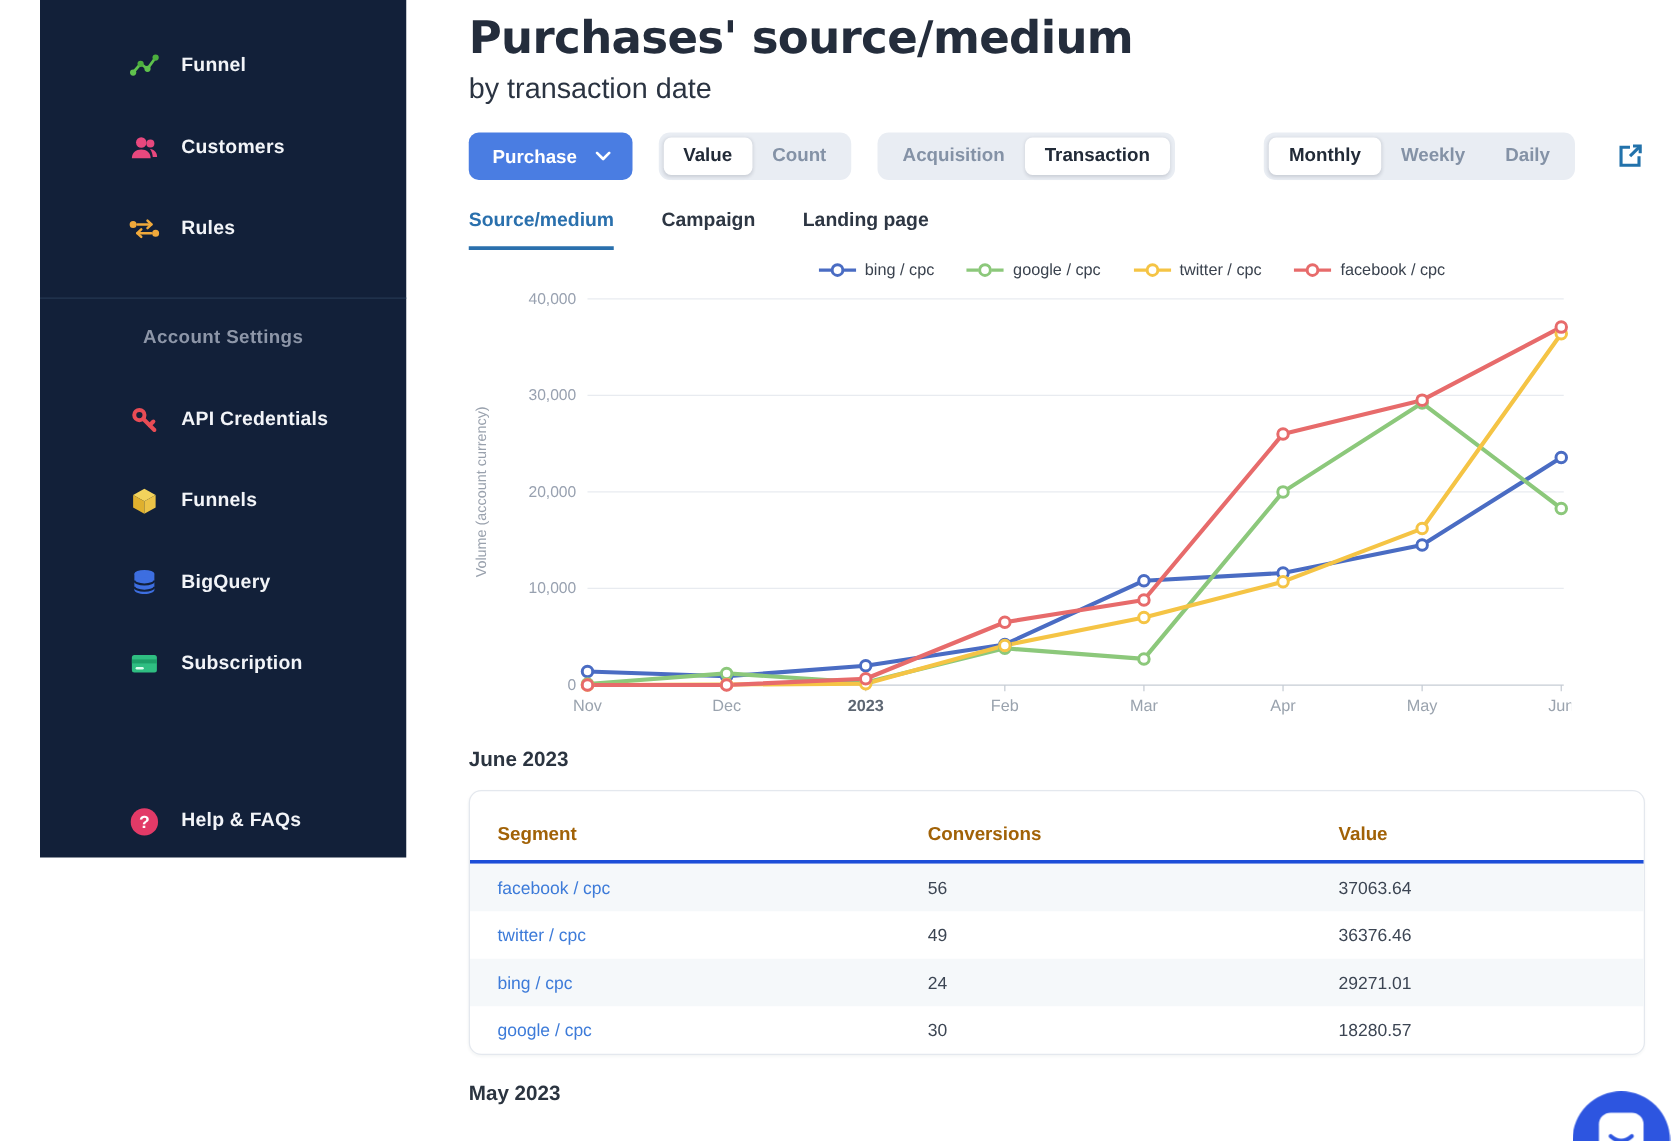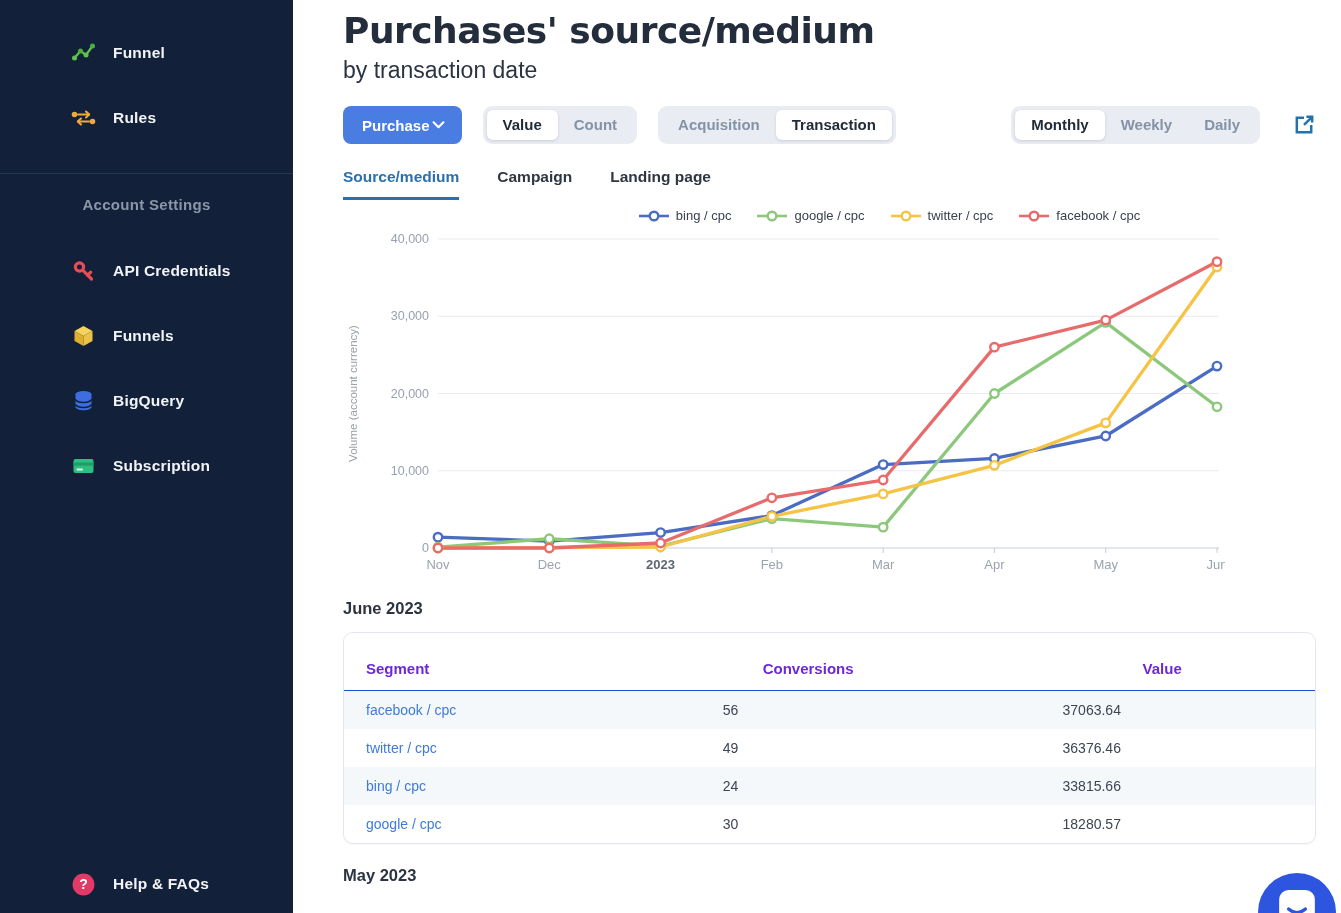--- a/index.html
+++ b/index.html
@@ -1,40 +1,40 @@
 <!DOCTYPE html>
 <html><head>
 <meta charset="utf-8">
 <style>
   * { margin:0; padding:0; box-sizing:border-box; }
   html,body { width:1341px; height:913px; overflow:hidden; background:#fff;
     font-family:"Liberation Sans", sans-serif; }
   body { display:flex; position:relative; }
 
   
-  .sidebar { width:293px; min-width:293px; height:913px; background:#122039; position:relative; }
+  .sidebar { width:293px; min-width:293px; height:686px; background:#122039; position:relative;margin-left:32px; }
   .nav-list { padding-top:20px; }
   .nav-item { display:flex; align-items:center; height:65px; padding-left:70px; cursor:pointer; }
   .nav-icon { width:26px; height:24px; display:flex; align-items:center; justify-content:center; margin-right:17px; }
   .nav-label { color:#f2f4f8; font-size:15.5px; font-weight:bold; letter-spacing:.2px; }
   .sidebar-divider { border-top:1px solid #253752; margin-top:23px; }
   .section-label { text-align:center; color:#8d96a8; font-size:15px; font-weight:bold;
     margin-top:22px; letter-spacing:.3px; }
   .settings-list { margin-top:25px; }
   .help-item { position:absolute; bottom:0; left:0; right:0; height:58px; display:flex;
     align-items:center; padding-left:70px; cursor:pointer; }
 
   
   .main { flex:1; padding:10px 25px 0 50px; position:relative; }
   .page-title { font-family:"DejaVu Sans", sans-serif; font-size:36px; font-weight:bold;
     color:#242d3c; letter-spacing:-0.5px; }
   .page-subtitle { font-size:23px; color:#2b3442; margin-top:6px; }
 
   .controls-row { display:flex; align-items:center; margin-top:22px; }
-  .purchase-btn { display:flex; align-items:center; gap:2px; background:#4a7de2; color:#fff;
+  .purchase-btn { display:flex; align-items:center; gap:14px; background:#4a7de2; color:#fff;
     border:none; border-radius:8px; height:38px; padding:0 17px 0 19px; font-size:15px;
     font-weight:bold; font-family:inherit; cursor:pointer; }
   .seg-group { display:flex; align-items:center; background:#e9edf3; border-radius:9px;
     padding:4px; height:38px; }
   .seg { padding:0 16px; height:30px; line-height:30px; border-radius:6px; font-weight:bold;
     font-size:15px; color:#8492a6; cursor:pointer; white-space:nowrap; }
   .seg.active { background:#fff; color:#222b38; box-shadow:0 1px 3px rgba(20,30,50,.15); }
   .gap21 { width:21px; } .gap21b { width:21px; }
   .controls-right { margin-left:auto; display:flex; align-items:center; gap:32px; }
   .open-btn { background:none; border:none; cursor:pointer; width:24px; height:24px; padding:0; }
@@ -47,22 +47,22 @@
   .legend-row { display:flex; justify-content:center; gap:26px; margin:8px 0 0 120px; }
   .legend-item { display:flex; align-items:center; gap:7px; font-size:13px; color:#3a424e; }
 
   .chart-wrap { margin-top:2px; }
   #chart-svg { display:block; }
 
   .section-heading { font-size:16.5px; font-weight:bold; color:#2b3440; margin-top:22px; }
   .card { border:1px solid #e4e8ee; border-radius:10px; background:#fff; margin-top:14px;
     overflow:hidden; box-shadow:0 1px 2px rgba(30,40,60,.04); }
   .trow { display:flex; align-items:center; height:38px; font-size:14px; color:#3c4553; }
-  .trow.thead { height:58px; padding-top:14px; font-size:15px; font-weight:bold; color:#6d28d9;
-    border-bottom:1px solid #1d4ed8;gap:40px; }
+  .trow.thead { height:58px; padding-top:14px; font-size:15px; font-weight:bold; color:#a16207;
+    border-bottom:3px solid #1d4ed8; }
   .trow.striped { background:#f5f8fa; }
   .c1 { width:39%; padding-left:22px; }
   .c2 { width:35%; }
   .c3 { flex:1; }
   .seg-link { color:#3d7bd9; text-decoration:none; cursor:pointer; }
 
   .chat-launcher { position:fixed; right:5px; bottom:-38px; width:78px; height:78px;
     border-radius:50%; background:#2d55e0; display:flex; justify-content:center;
     padding-top:15px; cursor:pointer; z-index:50; }
 </style>
@@ -75,20 +75,31 @@
       <span class="nav-icon">
         <svg viewBox="0 0 24 24" width="25" height="24">
             <polyline points="3,17 9,10 14.5,14 21,5" stroke="#5fc24d" stroke-width="2.2" fill="none"></polyline>
             <circle cx="3" cy="17" r="2.5" fill="#5fc24d"></circle>
             <circle cx="9" cy="10" r="2.5" fill="#4caf3e"></circle>
             <circle cx="14.5" cy="14" r="2.5" fill="#5fc24d"></circle>
             <circle cx="21" cy="5" r="2.5" fill="#4caf3e"></circle>
           </svg>
       </span>
       <span class="nav-label">Funnel</span>
+    </div>
+    <div class="nav-item">
+      <span class="nav-icon">
+        <svg viewBox="0 0 24 24" width="25" height="24" fill="#e8487e">
+            <circle cx="9.5" cy="8" r="4.2"></circle>
+            <path d="M2 20.5c0-4.4 3.3-7 7.5-7s7.5 2.6 7.5 7z"></path>
+            <circle cx="16.8" cy="8.8" r="3.2"></circle>
+            <path d="M16.5 13.2c3.3.4 5.7 2.6 5.7 6.3h-3.5c-.2-2.6-1-4.8-2.2-6.3z"></path>
+          </svg>
+      </span>
+      <span class="nav-label">Customers</span>
     </div>
     <div class="nav-item">
       <span class="nav-icon">
         <svg viewBox="0 0 24 24" width="25" height="24" fill="none" stroke="#f0a93b" stroke-width="2" stroke-linecap="round" stroke-linejoin="round">
             <circle cx="3" cy="8.5" r="1.8" fill="#f0a93b"></circle>
             <path d="M6.5 8.5h11"></path>
             <path d="M14.5 5.5l3.2 3-3.2 3"></path>
             <circle cx="21" cy="15.5" r="1.8" fill="#f0a93b"></circle>
             <path d="M17.5 15.5h-11"></path>
             <path d="M9.5 12.5l-3.2 3 3.2 3"></path>
@@ -318,21 +329,21 @@
       <div class="c3">37063.64</div>
     </div>
     <div class="trow">
       <div class="c1"><a class="seg-link">twitter / cpc</a></div>
       <div class="c2">49</div>
       <div class="c3">36376.46</div>
     </div>
     <div class="trow striped">
       <div class="c1"><a class="seg-link">bing / cpc</a></div>
       <div class="c2">24</div>
-      <div class="c3">33815.66</div>
+      <div class="c3">29271.01</div>
     </div>
     <div class="trow">
       <div class="c1"><a class="seg-link">google / cpc</a></div>
       <div class="c2">30</div>
       <div class="c3">18280.57</div>
     </div>
   </div>
 
   <h3 class="section-heading">May 2023</h3>
 </main>

